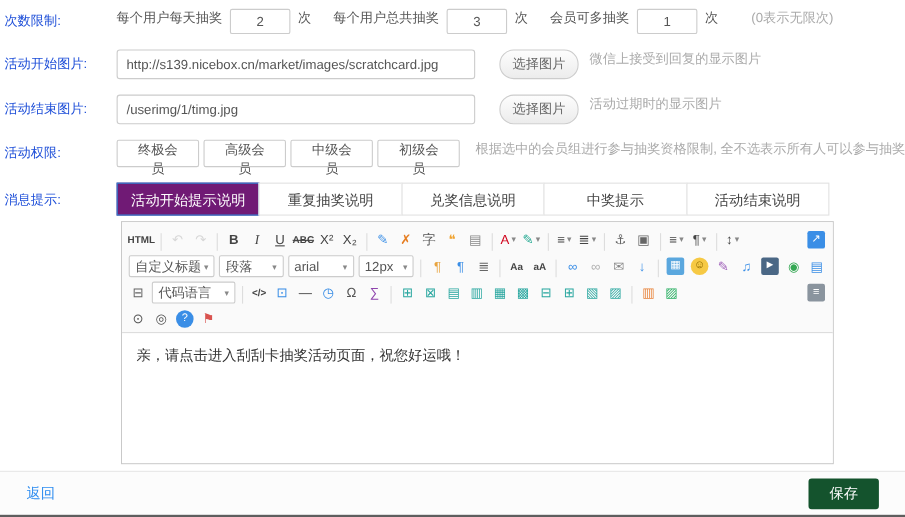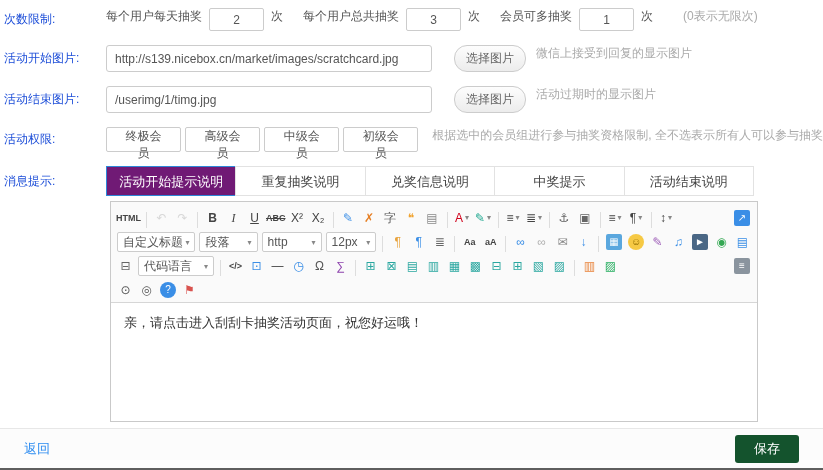--- a/index.html
+++ b/index.html
@@ -210,21 +210,21 @@
           <div class="tb-row">
             <span class="tb-select" style="width: 84px;">
               <span>自定义标题</span>
               <span class="tb-caret">▾</span>
             </span>
             <span class="tb-select" style="width: 62px;">
               <span>段落</span>
               <span class="tb-caret">▾</span>
             </span>
             <span class="tb-select" style="width: 64px;">
-              <span>http</span>
+              <span>arial</span>
               <span class="tb-caret">▾</span>
             </span>
             <span class="tb-select" style="width: 54px;">
               <span>12px</span>
               <span class="tb-caret">▾</span>
             </span>
             <span class="tb-sep"></span>
             <span class="tb-btn">
               <span class="tb-g" style="color: rgb(232, 163, 61);">¶</span>
             </span>

